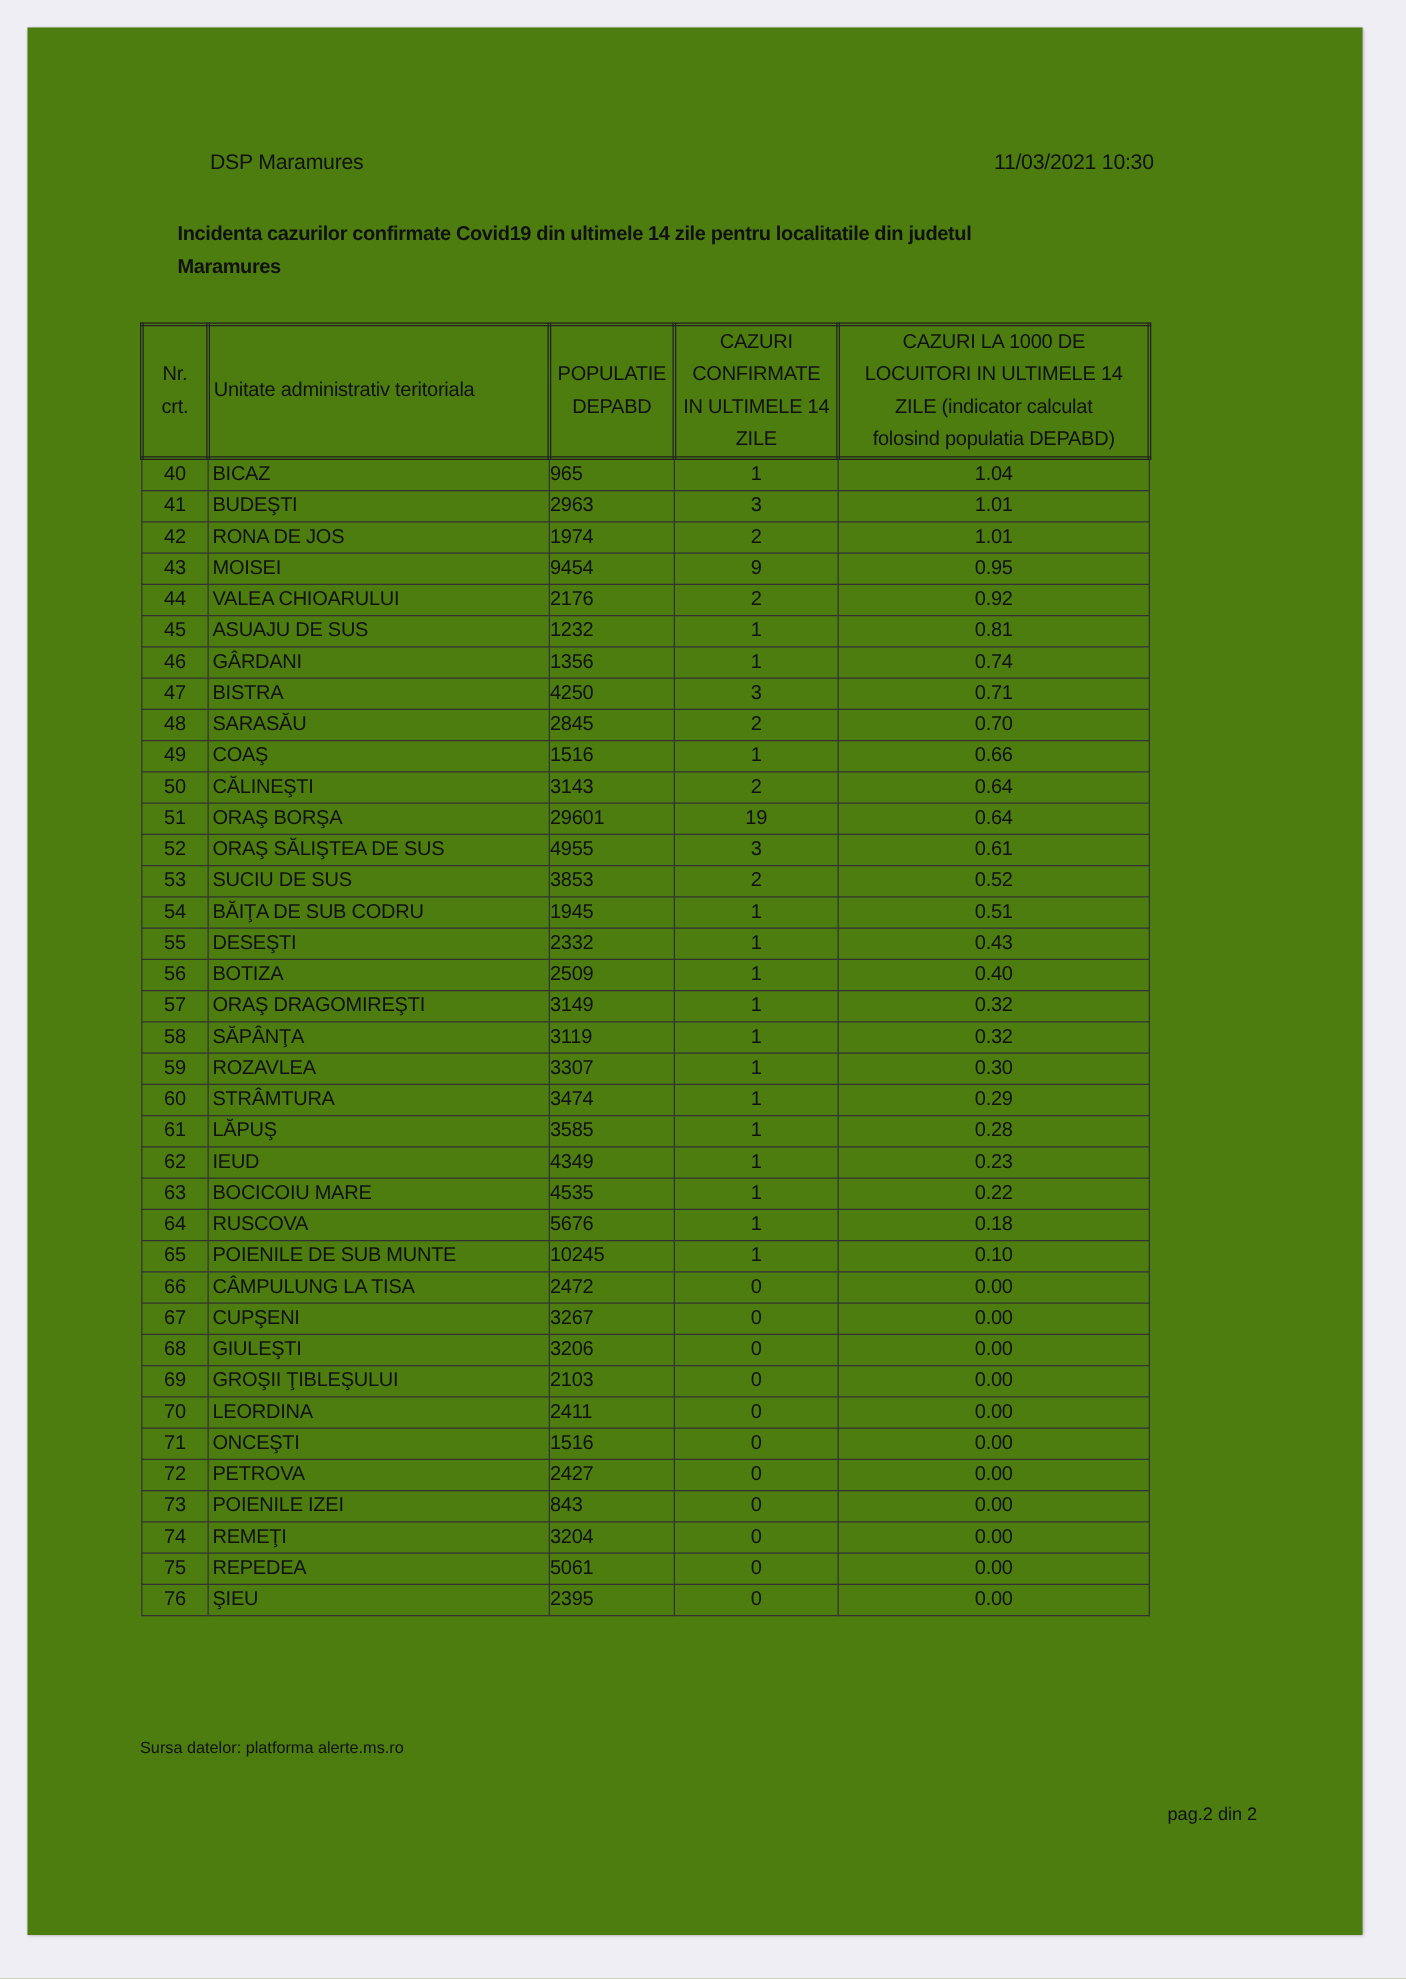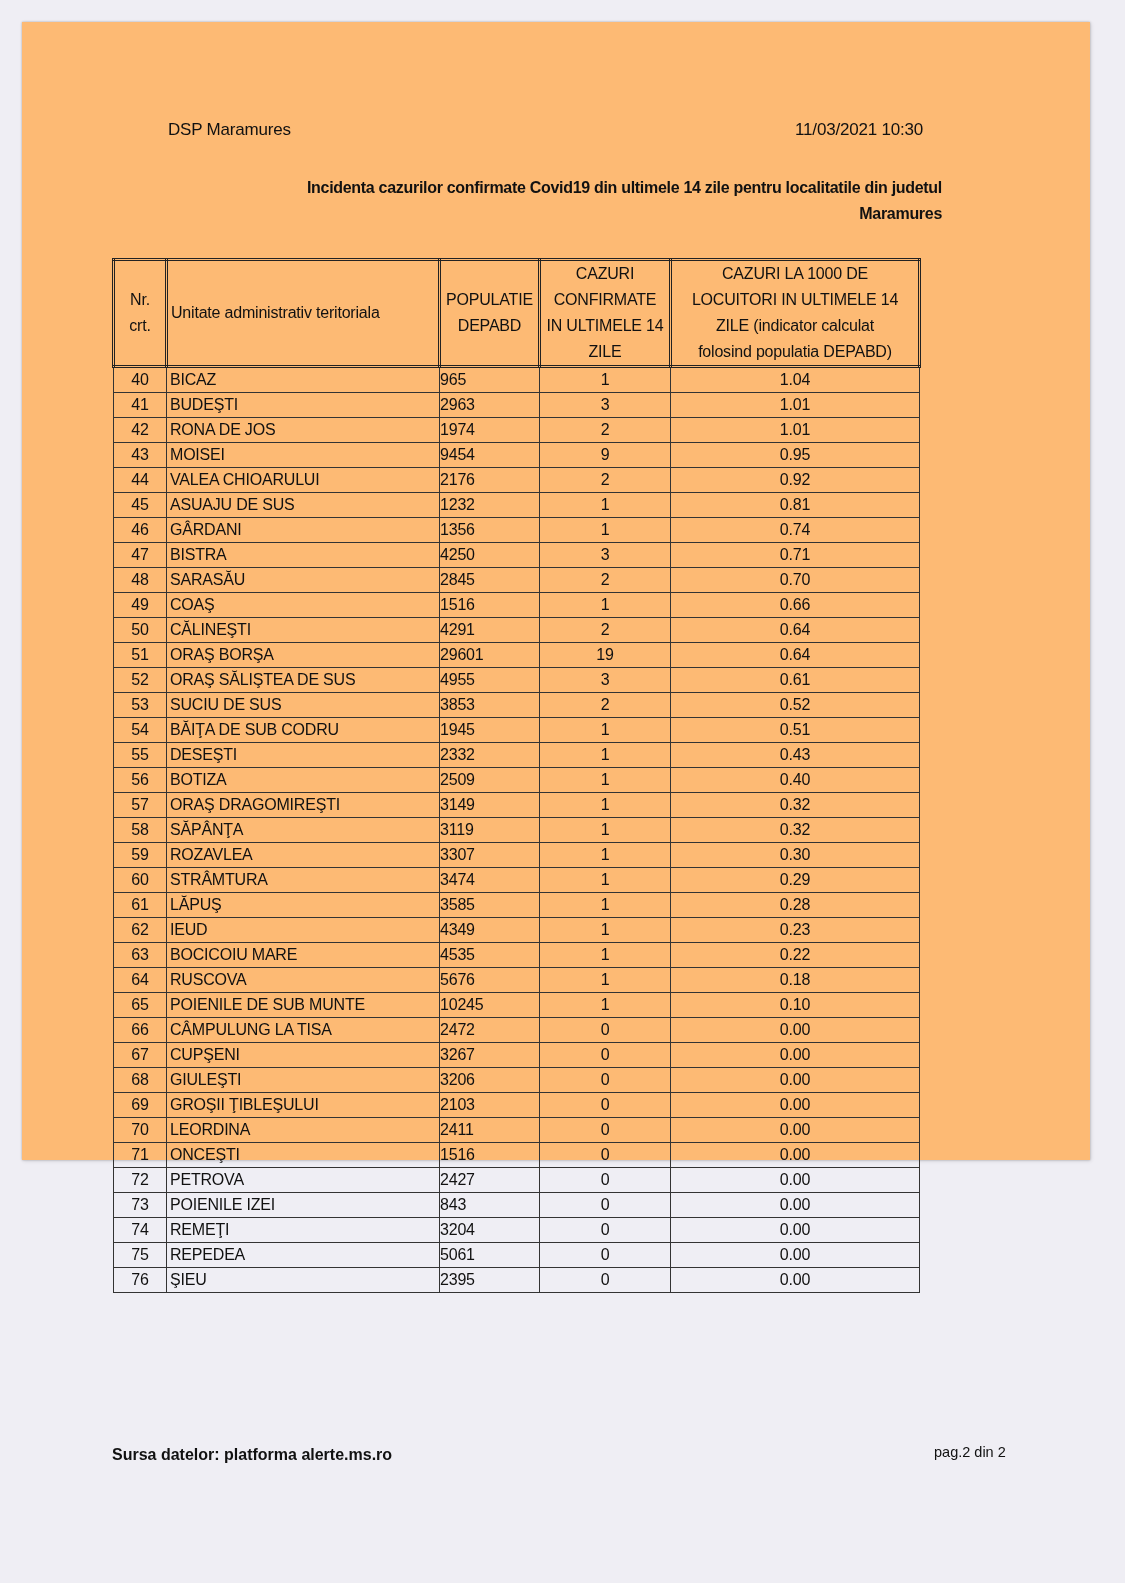--- a/index.html
+++ b/index.html
@@ -13,22 +13,22 @@
       position: relative;
       overflow: hidden;
       font-family: "Liberation Sans", "DejaVu Sans", sans-serif;
       color: #111;
     }
     .page {
       position: absolute;
       left: 22px;
       top: 22px;
       width: 1068px;
-      height: 1138px;
-      background: #fdba74;
+      height: 1526px;
+      background: #4d7c0f;
       box-shadow: 0 0 2px rgba(0,0,0,0.25), 1px 1px 4px rgba(0,0,0,0.12);
     }
     .hdr-left {
       position: absolute;
       left: 146px;
       top: 98px;
       font-size: 17px;
       letter-spacing: -0.2px;
     }
     .hdr-right {
@@ -36,21 +36,21 @@
       right: 167px;
       top: 98px;
       font-size: 17px;
       letter-spacing: -0.2px;
     }
     .title {
       position: absolute;
       left: 120px;
       width: 800px;
       top: 153px;
-      text-align: right;
+      text-align: left;
       font-weight: bold;
       font-size: 16px;
       line-height: 26px;
       letter-spacing: -0.3px;
     }
     table.data {
       position: absolute;
       left: 90px;
       top: 236px;
       border-collapse: collapse;
@@ -89,23 +89,22 @@
     }
     table.data tbody td.nr { text-align: center; }
     table.data tbody td.name { text-align: left; padding-left: 3px; margin-left: 35px; }
     table.data tbody td.pop { text-align: left; }
     table.data tbody td.cases { text-align: center; }
     table.data tbody td.rate { text-align: center; }
 
     .foot-left {
       position: absolute;
       left: 90px;
-      top: 1424px;
-      font-size: 16px;
-      font-weight: bold;
+      top: 1368px;
+      font-size: 13px;
     }
     .foot-right {
       position: absolute;
       left: 896px;
       top: 1422px;
       font-size: 14.5px;
       margin-left: 16px;
     }
   </style>
 </head>
@@ -222,21 +221,21 @@
         <tr>
           <td class="nr">49</td>
           <td class="name">COAŞ</td>
           <td class="pop">1516</td>
           <td class="cases">1</td>
           <td class="rate">0.66</td>
         </tr>
         <tr>
           <td class="nr">50</td>
           <td class="name">CĂLINEŞTI</td>
-          <td class="pop">4291</td>
+          <td class="pop">3143</td>
           <td class="cases">2</td>
           <td class="rate">0.64</td>
         </tr>
         <tr>
           <td class="nr">51</td>
           <td class="name">ORAŞ BORŞA</td>
           <td class="pop">29601</td>
           <td class="cases">19</td>
           <td class="rate">0.64</td>
         </tr>

